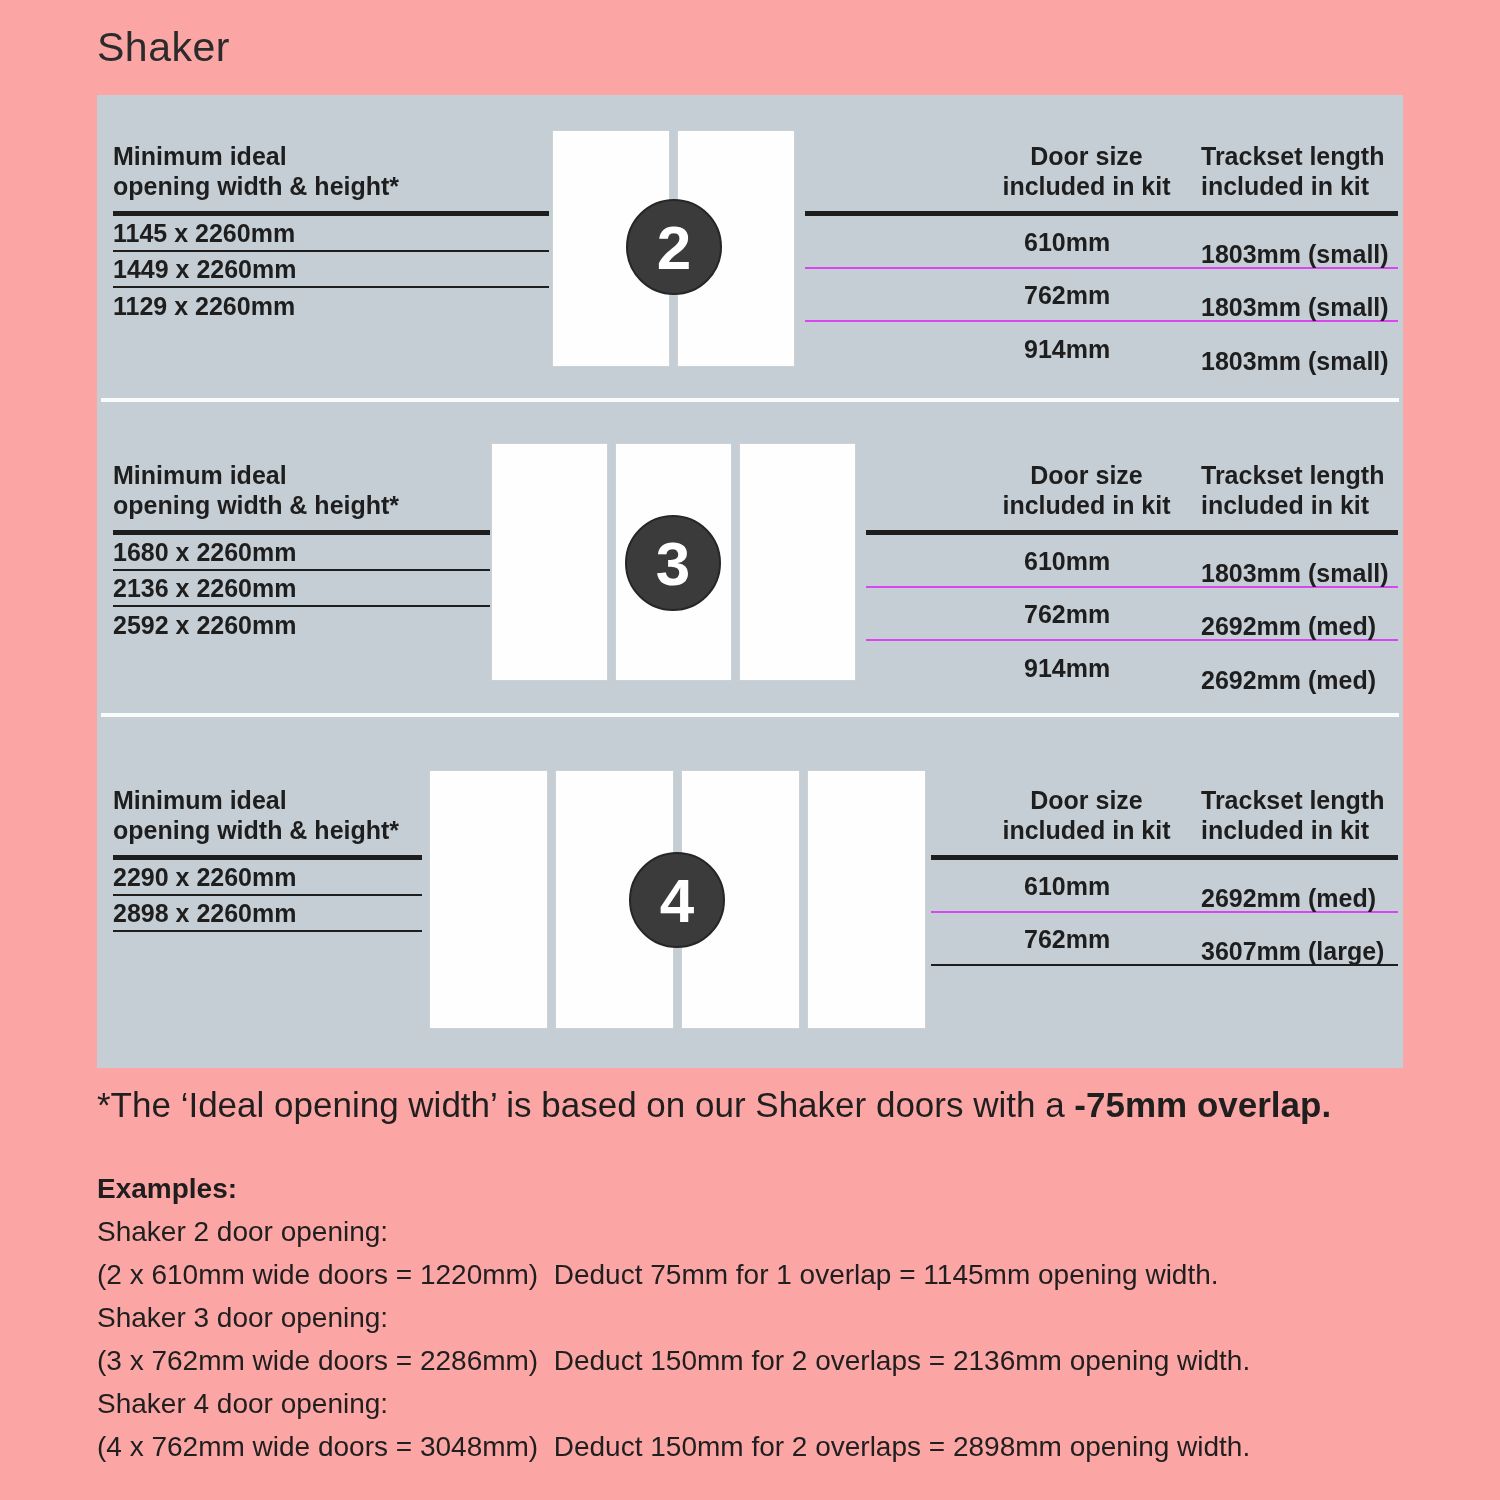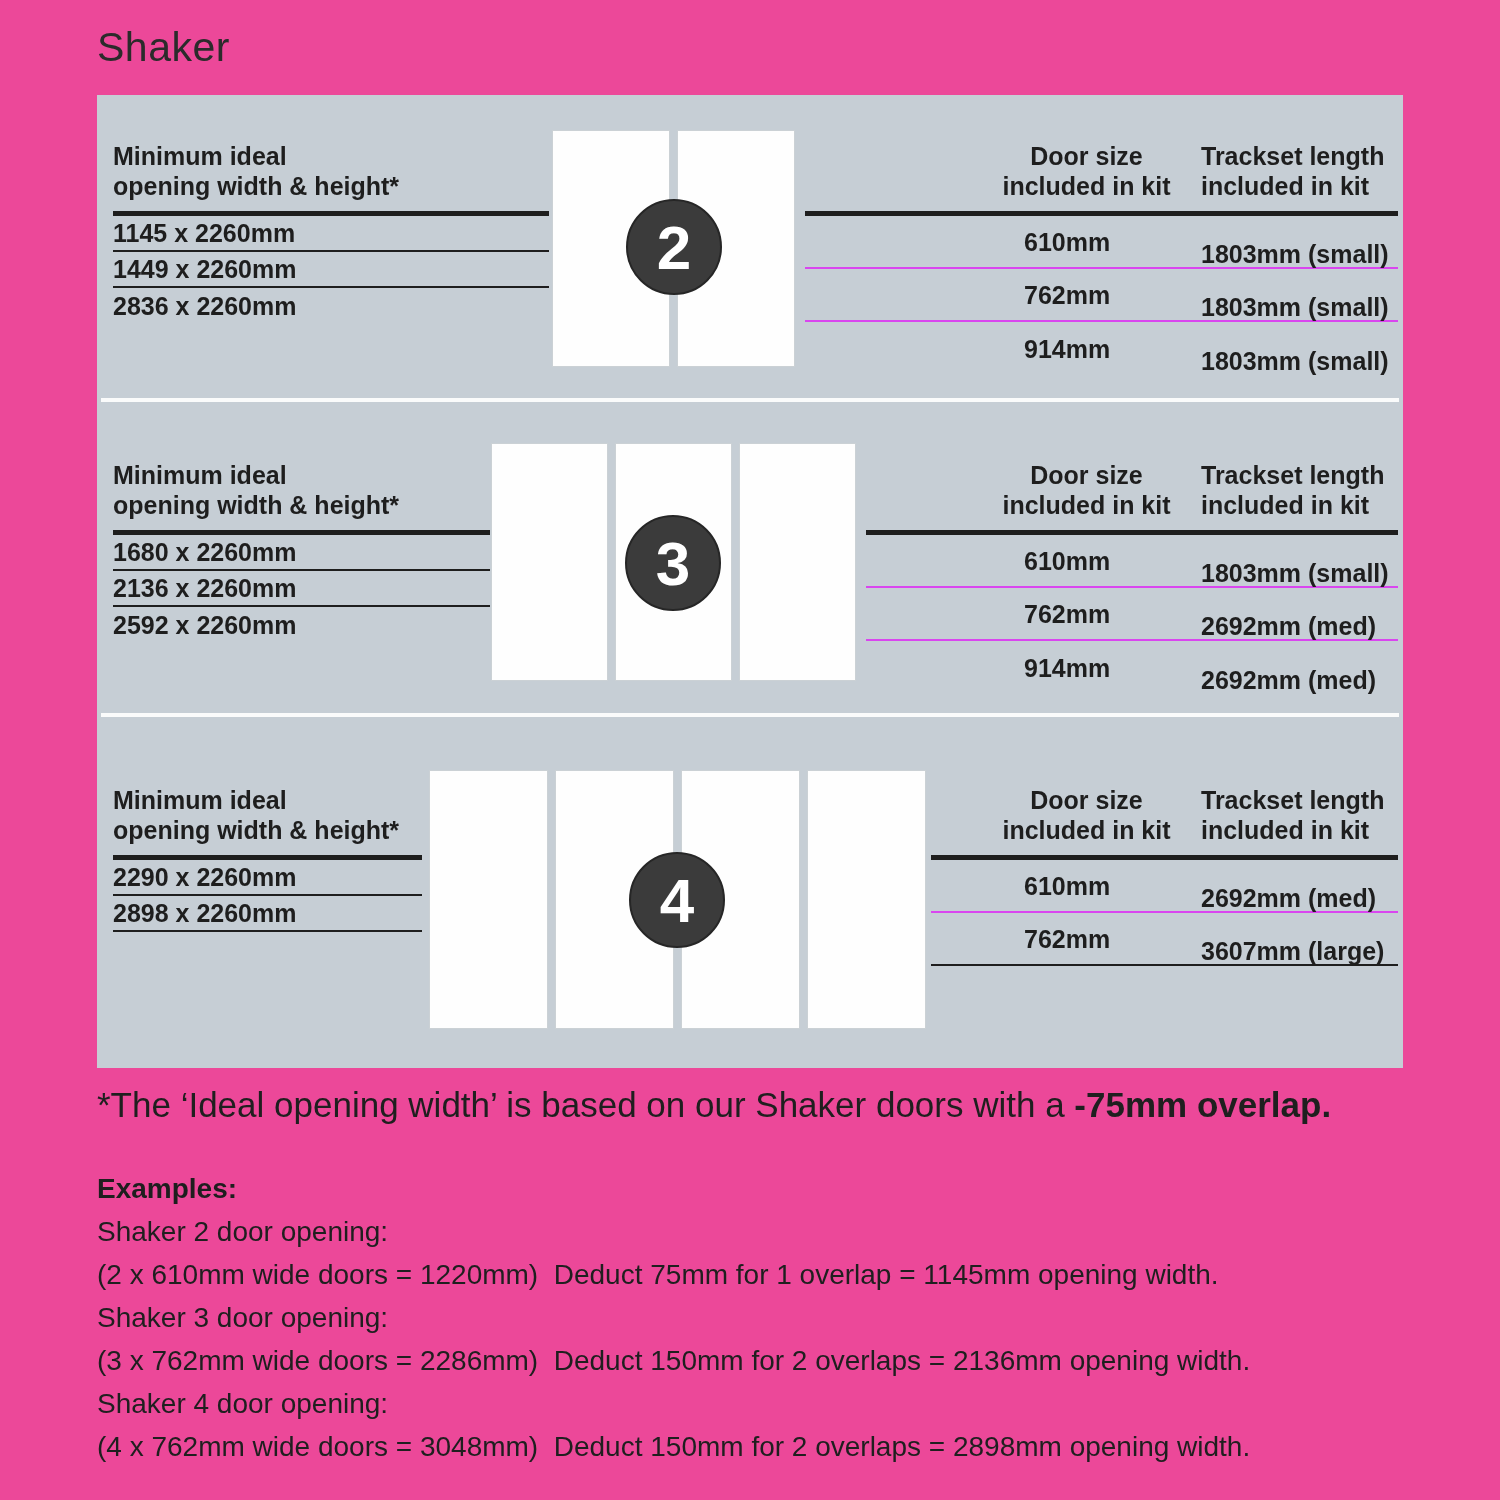--- a/index.html
+++ b/index.html
@@ -1,18 +1,18 @@
 <!DOCTYPE html>
 <html><head>
 <meta charset="utf-8">
 <style>
   * { margin:0; padding:0; box-sizing:border-box; }
   html,body { background:#ffffff; }
   body { font-family:"Liberation Sans","DejaVu Sans",sans-serif; color:#1e1e1e; }
-  .canvas { position:relative; width:1500px; height:1500px; background:#ec4899; overflow:hidden; }
+  .canvas { position:relative; width:1500px; height:1500px; background:#fca5a5; overflow:hidden; }
 
   .page-title { position:absolute; left:97px; top:24px; font-size:41px; font-weight:500; letter-spacing:0.5px; color:#2b2b2b; }
 
   .panel { position:absolute; left:97px; top:95px; width:1306px; height:973px; background:#c6ced5; }
 
   .section { position:absolute; left:0; width:100%; }
   .sec1 { top:0; height:306px; }
   .sec2 { top:309px; height:312px; }
   .sec3 { top:624px; height:349px; }
 
@@ -70,21 +70,21 @@
         <div class="door"></div>
         <div class="door"></div>
       </div>
       <div class="badge" style="left:529px; top:104px;">2</div>
       <div class="leftcol">
         <div class="col-hdr">Minimum ideal
 opening width &amp; height*</div>
         <div class="thick"></div>
         <div class="lrow">1145 x 2260mm</div>
         <div class="lrow">1449 x 2260mm</div>
-        <div class="lrow">2836 x 2260mm</div>
+        <div class="lrow">1129 x 2260mm</div>
       </div>
       <div class="rightcol">
         <div class="rhdr">
           <div class="col-hdr c1">Door size
 included in kit</div>
           <div class="col-hdr c2">Trackset length
 included in kit</div>
         </div>
         <div class="thick"></div>
         <div class="rrow">

